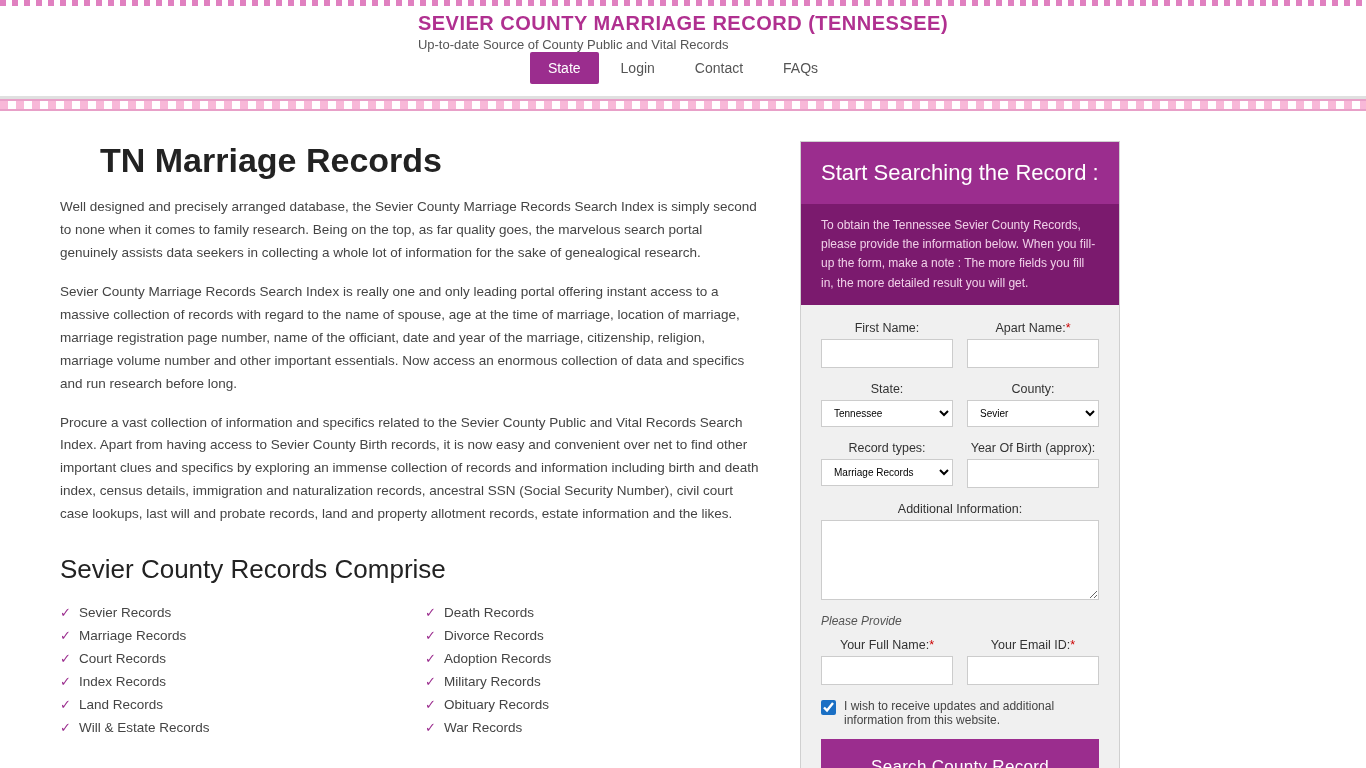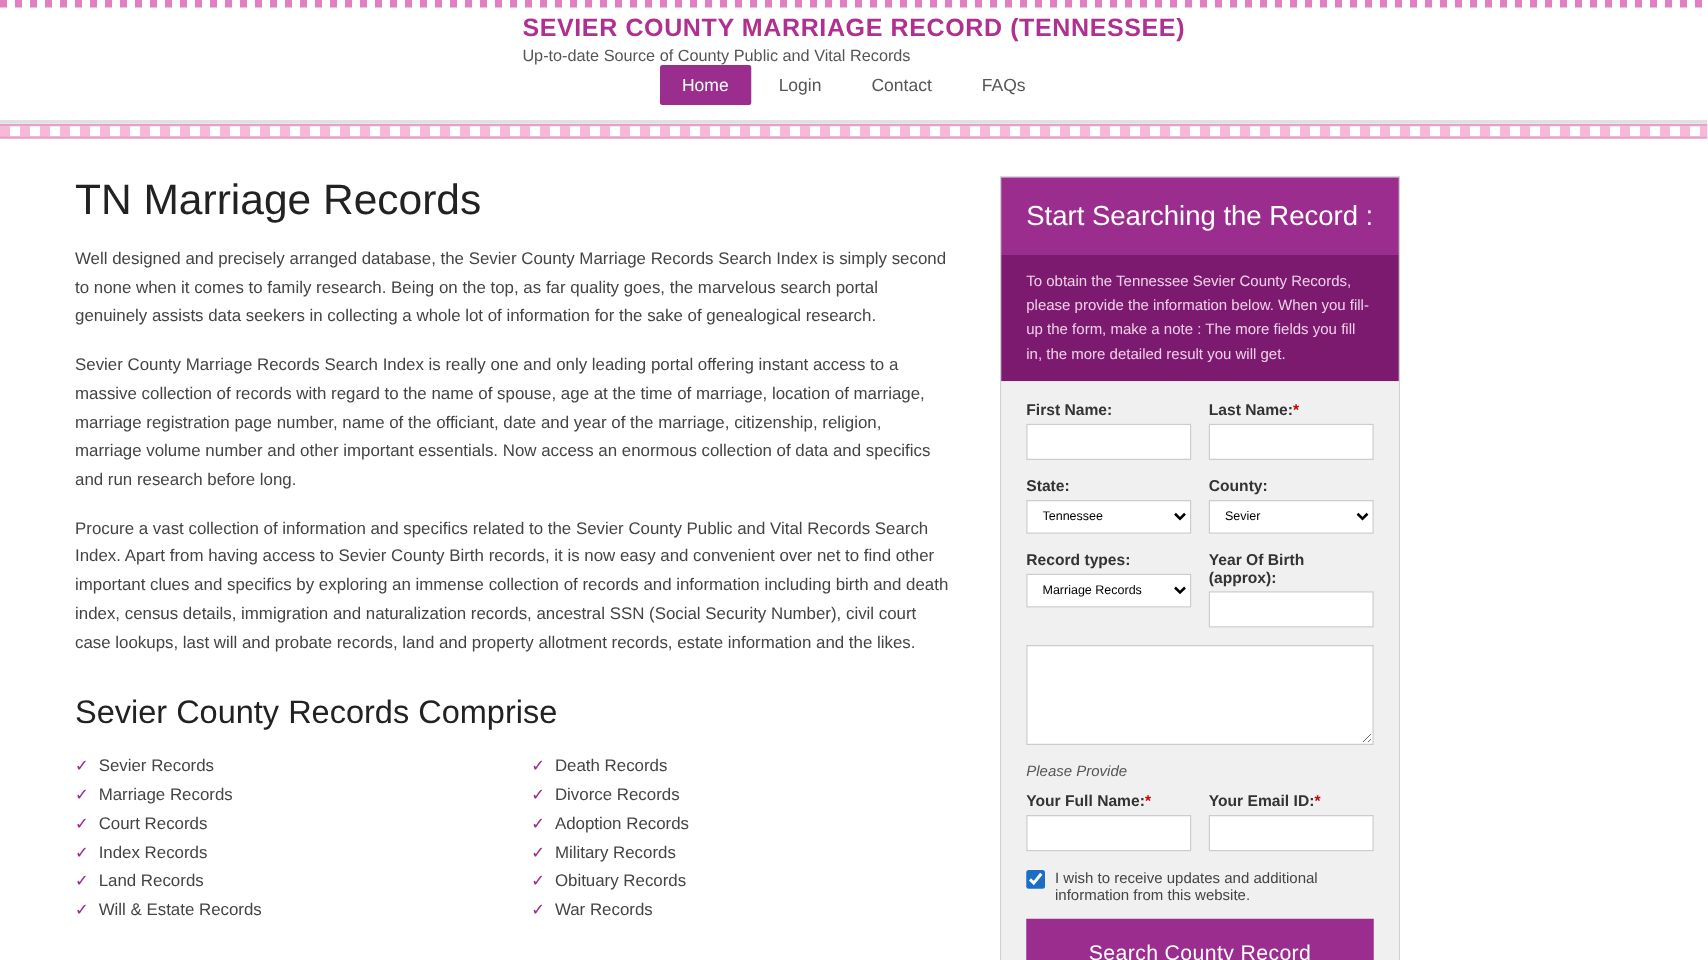--- a/index.html
+++ b/index.html
@@ -70,23 +70,24 @@
       align-items: flex-start;
     }
 
     
     .left-content {
       flex: 1;
       max-width: 700px;
     }
     .page-title {
       font-size: 34px;
-      font-weight: normal;
+      font-weight: bold;
       color: #222;
       margin-bottom: 16px;
+      margin-left: 40px;
     }
     .intro-text {
       font-size: 13.5px;
       color: #444;
       line-height: 1.7;
       margin-bottom: 16px;
     }
     .section-title {
       font-size: 26px;
       font-weight: normal;
@@ -142,21 +143,22 @@
     }
     .form-group {
       flex: 1;
       display: flex;
       flex-direction: column;
       gap: 4px;
     }
     .form-label {
       font-size: 12.5px;
       color: #333;
-      font-weight: bold;
+      font-weight: normal;
+      text-align: center;
     }
     .required { color: #cc0000; }
     .form-input {
       width: 100%;
       padding: 6px 8px;
       border: 1px solid #ccc;
       background: #fff;
       font-size: 13px;
       outline: none;
     }
@@ -215,21 +217,21 @@
 </head>
 <body>
 
 <header>
   <div class="header-top">
     <div>
       <div class="site-title">SEVIER COUNTY MARRIAGE RECORD (TENNESSEE)</div>
       <div class="site-subtitle">Up-to-date Source of  County Public and Vital Records</div>
     </div>
     <nav class="header-nav">
-      <button class="nav-btn active">Home</button>
+      <button class="nav-btn active">State</button>
       <button class="nav-btn">Login</button>
       <button class="nav-btn">Contact</button>
       <button class="nav-btn">FAQs</button>
     </nav>
   </div>
   <div class="deco-border"></div>
 </header>
 
 <div class="main-container">
 
@@ -305,21 +307,21 @@
     <div class="panel-form">
 
       
       <div class="form-row">
         <div class="form-group">
           <label class="form-label">First Name:</label>
           <input type="text" class="form-input" style="">
         </div>
         <div class="form-group">
           <label class="form-label">
-            <span>Last Name:</span><span class="required">*</span>
+            <span>Apart Name:</span><span class="required">*</span>
           </label>
           <input type="text" class="form-input" style="">
         </div>
       </div>
 
       
       <div class="form-row">
         <div class="form-group">
           <label class="form-label">State:</label>
           <select class="form-select">
@@ -350,20 +352,21 @@
           </select>
         </div>
         <div class="form-group">
           <label class="form-label">Year Of Birth (approx):</label>
           <input type="text" class="form-input" style="">
         </div>
       </div>
 
       
       <div class="form-group" style="margin-bottom:14px;">
+        <label class="form-label">Additional Information:</label>
         <textarea class="form-textarea" style=""></textarea>
       </div>
 
       
       <div class="please-provide">Please Provide</div>
 
       
       <div class="form-row">
         <div class="form-group">
           <label class="form-label">

